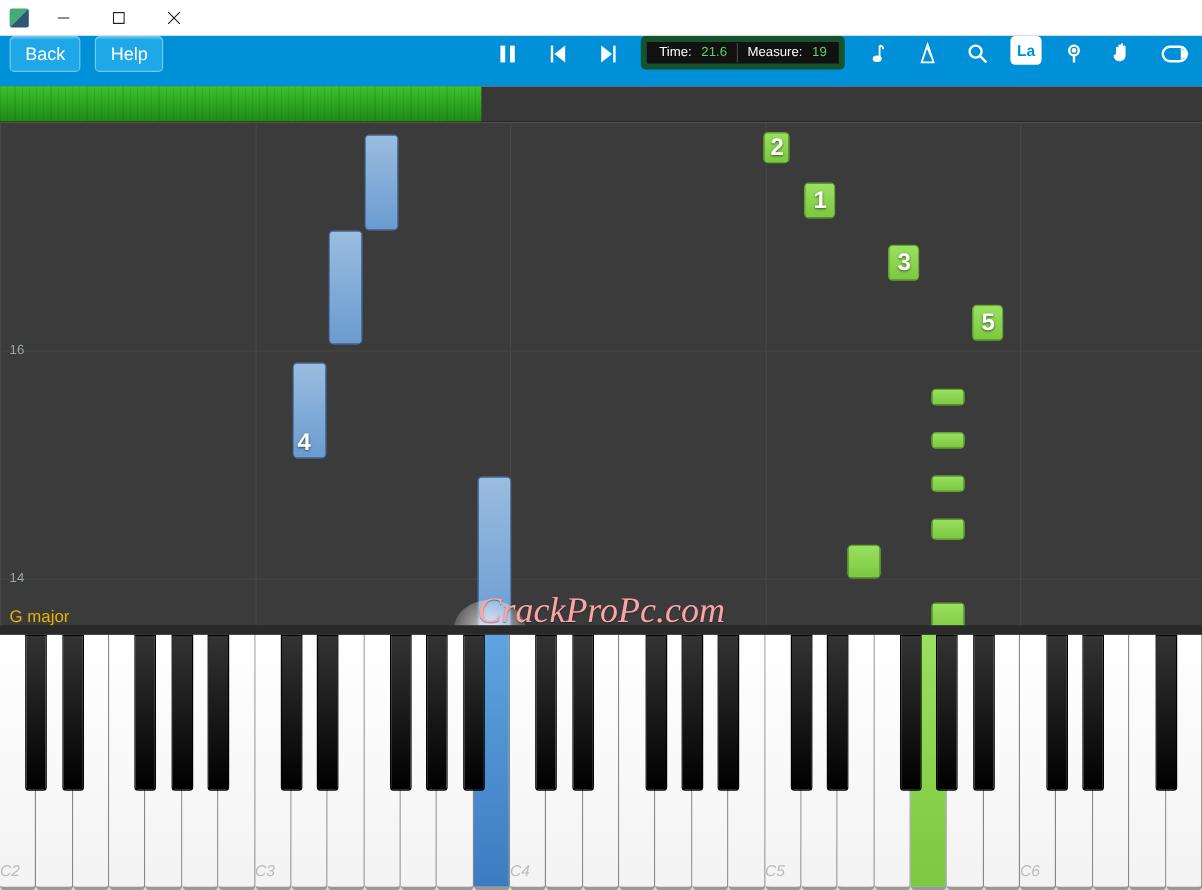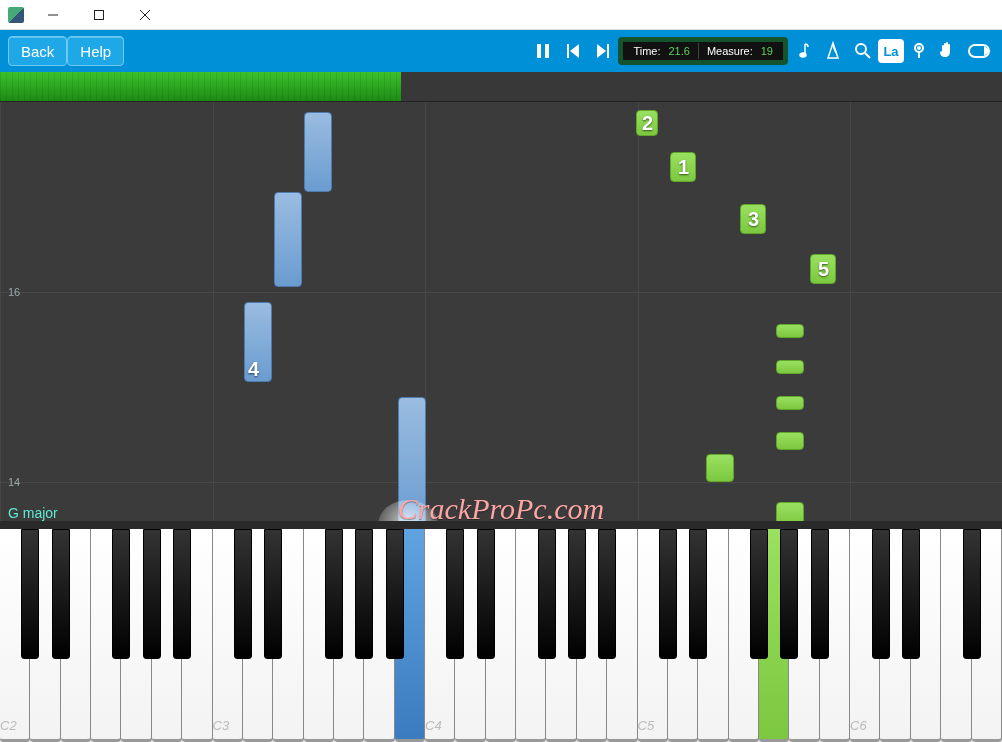--- a/index.html
+++ b/index.html
@@ -5,38 +5,38 @@
   * { box-sizing: border-box; margin: 0; padding: 0; }
   body { width: 1002px; height: 742px; font-family: "Segoe UI", Arial, sans-serif; background: #fff; overflow: hidden; }
 
   
   .titlebar { height: 30px; background: #fff; display: flex; align-items: center; border-bottom: 1px solid #ddd; }
   .titlebar .app-icon { width: 16px; height: 16px; margin: 0 6px 0 8px; background: linear-gradient(135deg,#4a7 0%,#4a7 50%,#357 50%,#357 100%); border-radius: 2px; }
   .titlebar .title { font-size: 12px; color: #000; flex: 1; }
   .winbtn { width: 46px; height: 30px; display: flex; align-items: center; justify-content: center; color: #222; }
 
   
-  .toolbar { height: 42px; background: #0090d8; display: flex; align-items: center; padding: 0 8px; gap: 0; }
+  .toolbar { height: 42px; background: #0090d8; display: flex; padding: 0 8px; gap: 12px; }
   .tbtn { height: 30px; padding: 0 12px; background: #1fa8e8; border: 1px solid #6fcaf2; border-radius: 4px; color: #fff; font-size: 15px; display: flex; align-items: center; justify-content: center; box-shadow: inset 0 1px 0 rgba(255,255,255,.3); }
   .tbtn.icon { width: 30px; padding: 0; background: transparent; border: none; box-shadow: none; }
   .spacer { flex: 1; }
   .status-pill { height: 28px; background: #111; border-radius: 4px; color: #fff; font-size: 11px; display: flex; align-items: center; padding: 0 10px; gap: 8px; border: 5px solid #14532d; }
   .status-pill .v { color: #5dd45d; }
   .status-sep { width: 1px; height: 16px; background: #444; }
 
   
   .timeline { height: 30px; background: #383838; position: relative; border-bottom: 1px solid #222; }
   .timeline-progress { position: absolute; left: 0; top: 0; height: 100%; background: #26a41b; background-image: repeating-linear-gradient(90deg,rgba(0,0,0,.08) 0 1px,transparent 1px 6px), linear-gradient(#3cc22d,#1d8a13); }
 
   
   .fallarea { position: relative; height: 425px; background: #3b3b3b; overflow: hidden; }
   .grid-v { position: absolute; top: 0; bottom: 0; width: 1px; background: #474747; }
   .grid-h { position: absolute; left: 0; right: 0; height: 1px; background: #474747; }
   .grid-label { position: absolute; left: 8px; font-size: 11px; color: #9aa; transform: translateY(-50%); }
-  .key-label { position: absolute; left: 8px; bottom: 6px; font-size: 14px; color: #5eead4; }
+  .key-label { position: absolute; left: 8px; bottom: 6px; font-size: 14px; color: #eab308; }
 
   .note { position: absolute; border-radius: 4px; }
   .note.blue { background: linear-gradient(#9abce0,#6a9cd0); border: 1px solid #4e7bb0; }
   .note.green { background: linear-gradient(#99e060,#7cc83f); border: 1px solid #5fa82a; }
   .finger { position: absolute; color: #fff; font-size: 20px; font-weight: 600; text-shadow: 0 1px 2px rgba(0,0,0,.6); }
 
   .glow { position: absolute; width: 60px; height: 50px; background: radial-gradient(circle,rgba(255,255,255,.8),rgba(255,255,255,0)); border-radius: 50%; pointer-events: none; }
 
   .watermark { position: absolute; left: 50%; transform: translateX(-50%); font-family: Georgia, serif; font-size: 30px; font-style: italic; color: #fca5a5; text-shadow: 0 1px 1px rgba(0,0,0,.4); }
 

